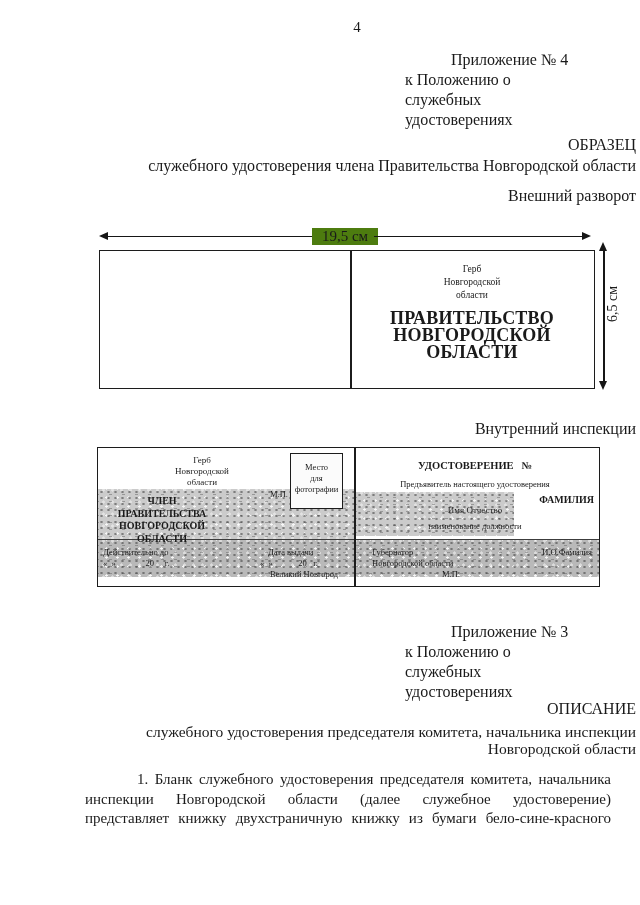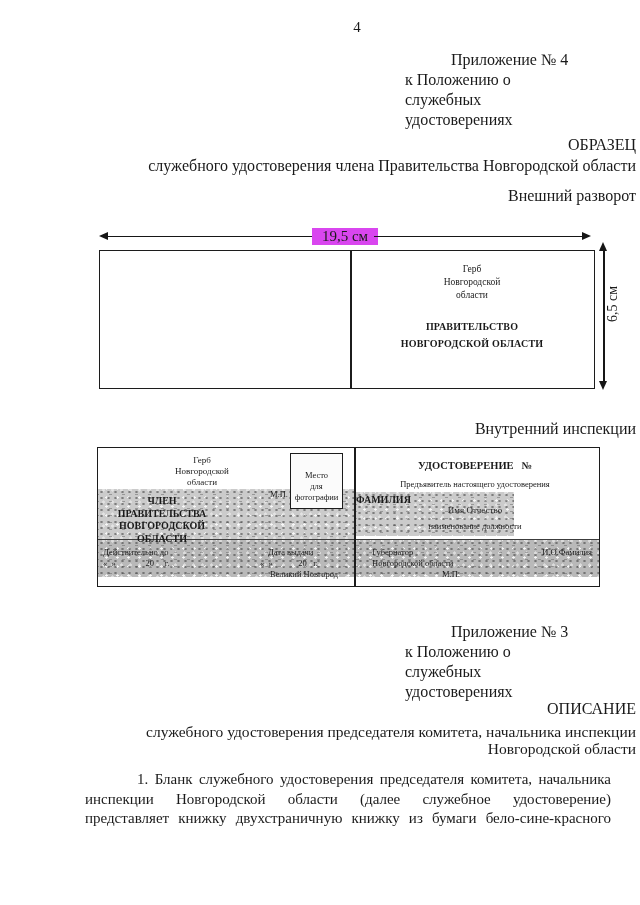--- a/index.html
+++ b/index.html
@@ -14,58 +14,58 @@
   .appendix-title{padding-left:46px;}
   
   .harrow{position:absolute;left:99px;top:231px;width:492px;height:12px;}
   .hline{position:absolute;top:5px;height:1.2px;background:#161616;}
   .hline-l{left:7px;width:210px;}
   .hline-r{right:7px;width:210px;}
   .head-l{position:absolute;left:0;top:1px;width:0;height:0;
     border-right:9px solid #161616;border-top:4.2px solid transparent;border-bottom:4.2px solid transparent;}
   .head-r{position:absolute;right:0;top:1px;width:0;height:0;
     border-left:9px solid #161616;border-top:4.2px solid transparent;border-bottom:4.2px solid transparent;}
-  .hlabel{position:absolute;left:213px;top:-3px;width:66px;text-align:center;font-size:15px;background:#d946ef;}
+  .hlabel{position:absolute;left:213px;top:-3px;width:66px;text-align:center;font-size:15px;background:#4d7c0f;}
   .varrow{position:absolute;left:598px;top:242px;width:12px;height:148px;}
   .vline{position:absolute;left:5.4px;top:6px;bottom:6px;width:1.2px;background:#161616;}
   .vhead-t{position:absolute;top:0;left:1.2px;width:0;height:0;
     border-bottom:9px solid #161616;border-left:4.2px solid transparent;border-right:4.2px solid transparent;}
   .vhead-b{position:absolute;bottom:0;left:1.2px;width:0;height:0;
     border-top:9px solid #161616;border-left:4.2px solid transparent;border-right:4.2px solid transparent;}
   .vlabel{position:absolute;left:605px;top:286px;font-size:14px;
     writing-mode:vertical-rl;transform:rotate(180deg);}
   
   .outer-card{position:absolute;left:99px;top:250px;width:494px;height:137px;border:1.5px solid #1c1c1c;}
   .vdiv{position:absolute;left:250px;top:0;height:100%;width:1.5px;background:#1c1c1c;}
   .outer-right{position:absolute;left:252px;top:0;width:240px;text-align:center;}
   .coat{margin-top:12px;font-size:9.5px;line-height:13px;}
-  .org{margin-top:16px;font-weight:700;font-size:10px;line-height:17px;letter-spacing:.2px;}
+  .org{margin-top:8px;font-weight:700;font-size:18px;line-height:17px;letter-spacing:.2px;}
   
   .inner-card{position:absolute;left:97px;top:447px;width:501px;height:138px;border:1.5px solid #1c1c1c;font-size:8.5px;}
   .in-div{position:absolute;left:256px;top:0;height:100%;width:1.5px;background:#1c1c1c;}
   .speckle{position:absolute;background-color:#b9b9b9;
     background-image:
       radial-gradient(rgba(60,60,60,.55) 1px, transparent 1.4px),
       radial-gradient(rgba(255,255,255,.85) 1.1px, transparent 1.6px),
       radial-gradient(rgba(90,90,90,.45) 1px, transparent 1.5px),
       radial-gradient(rgba(235,235,235,.7) 1px, transparent 1.5px);
     background-size:7px 6px, 11px 9px, 13px 7px, 9px 12px;
     background-position:0 0, 3px 4px, 6px 2px, 1px 7px;}
   .speckle--light{background-color:#cbcbcb;}
   .band-left{left:0;top:41px;width:256px;height:50px;}
   .band-right{left:258px;top:44px;width:158px;height:44px;}
   .band-bottom{left:0;top:91px;width:100%;height:38px;border-top:1px solid #3c3c3c;box-sizing:border-box;}
   .in-coat{position:absolute;left:38px;top:7px;width:132px;text-align:center;font-size:9px;line-height:11px;}
   .photo{position:absolute;left:192px;top:5px;width:53px;height:56px;border:1.5px solid #1c1c1c;background:#fbfbfb;
-    text-align:center;font-size:8.5px;line-height:11px;padding-top:16px;box-sizing:border-box;}
+    text-align:center;font-size:8.5px;line-height:11px;padding-top:8px;box-sizing:border-box;}
   .mp-photo{position:absolute;left:172px;top:41px;}
   .holder{position:absolute;left:4px;top:47px;width:120px;text-align:center;font-weight:700;font-size:10px;line-height:12.5px;}
   .ud-title{position:absolute;left:258px;top:12px;width:238px;text-align:center;font-weight:700;font-size:10.5px;white-space:pre;}
   .bearer{position:absolute;left:258px;top:31px;width:238px;text-align:center;}
-  .surname{position:absolute;left:258px;top:46px;width:238px;text-align:left;font-weight:700;font-size:10px;}
+  .surname{position:absolute;left:258px;top:46px;width:238px;text-align:right;font-weight:700;font-size:10px;}
   .nm{position:absolute;left:258px;top:57px;width:238px;text-align:center;font-size:9px;}
   .pos{position:absolute;left:258px;top:73px;width:238px;text-align:center;}
   .vl-label{position:absolute;left:5px;top:7px;}
   .vl-blank{position:absolute;left:5px;top:18px;white-space:pre;}
   .is-label{position:absolute;left:170px;top:7px;}
   .is-blank{position:absolute;left:162px;top:18px;white-space:pre;}
   .city{position:absolute;left:172px;top:29px;}
   .gov{position:absolute;left:262px;top:7px;line-height:11px;margin-left:12px;}
   .mp2{position:absolute;left:344px;top:29px;}
   .sig{position:absolute;right:7px;top:7px;}

